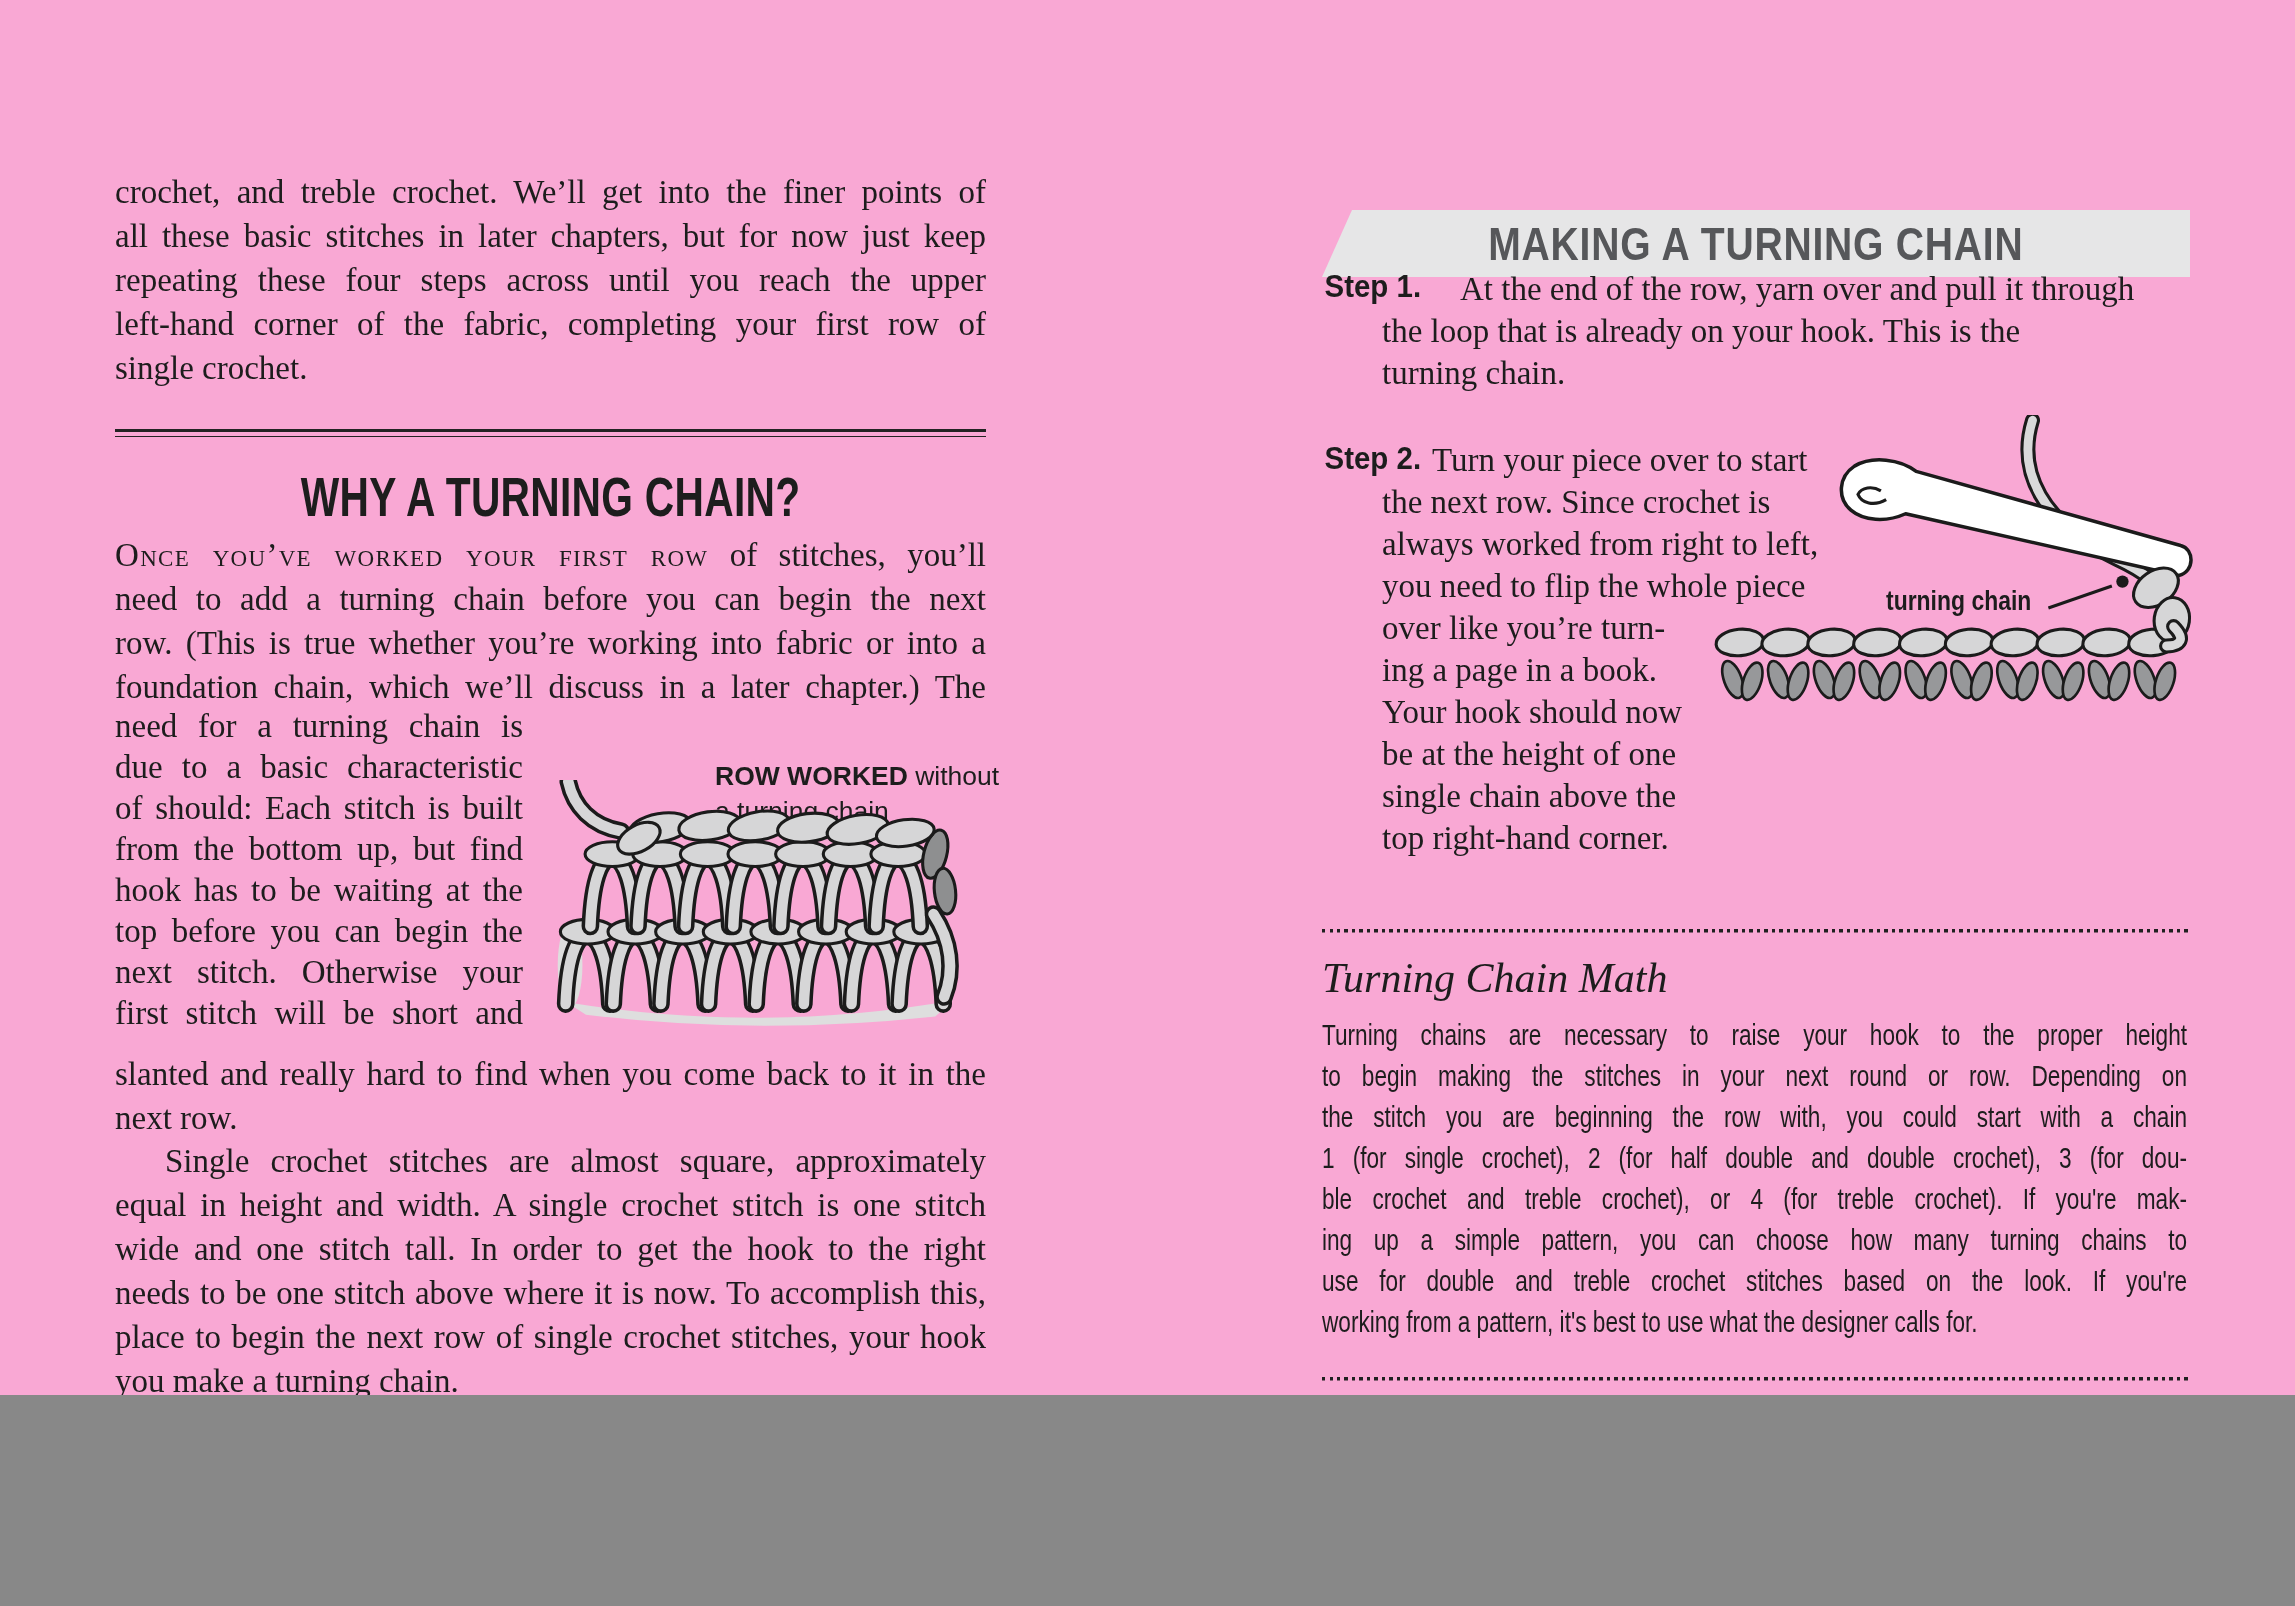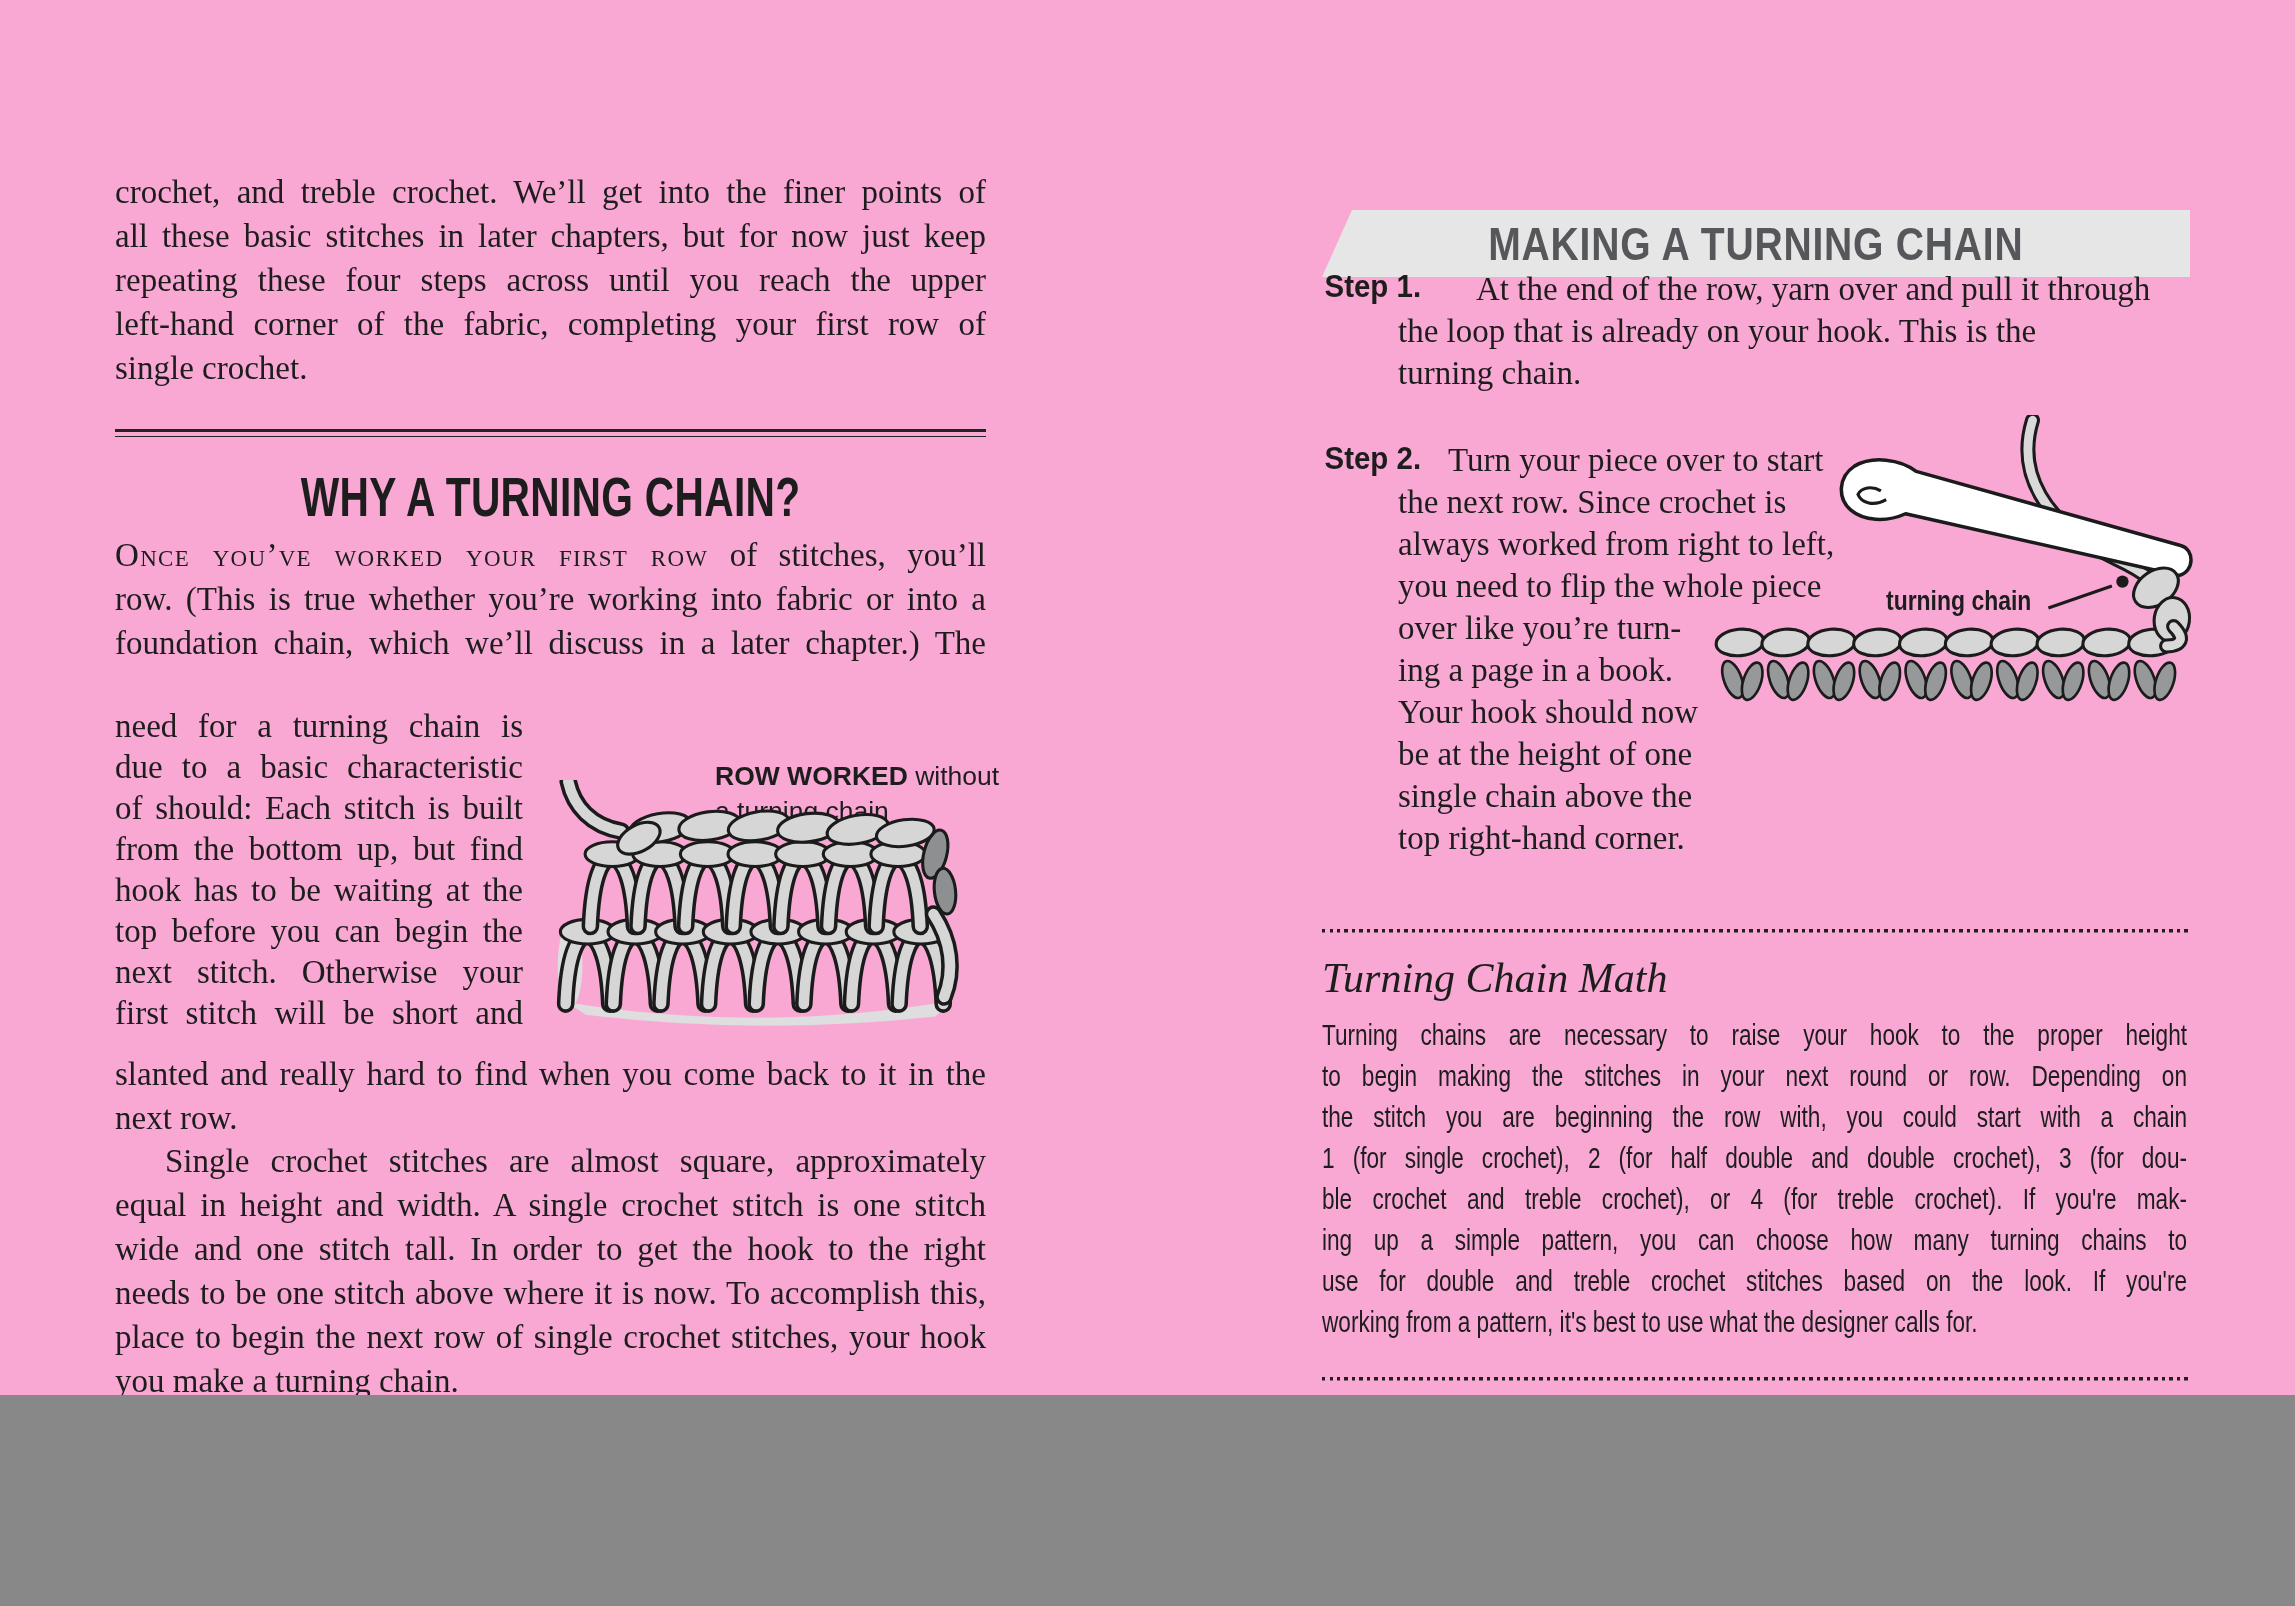--- a/index.html
+++ b/index.html
@@ -12,21 +12,21 @@
   .jline{text-align:justify;text-align-last:justify;}
   .sc{font-variant:small-caps;letter-spacing:1.3px;}
   .rule2{border-top:3.5px solid #232323;border-bottom:1.8px solid #232323;height:4.4px;}
   .dotted{height:3.5px;background-image:repeating-linear-gradient(to right,#202020 0 3.1px,transparent 3.1px 7.5px);background-position:left center;background-size:100% 3.5px;background-repeat:no-repeat;}
   .condL{display:inline-block;transform-origin:left center;}
   .condC{display:inline-block;transform-origin:center center;}
   .condR{display:inline-block;transform-origin:right center;}
   #p3 div:first-child{text-indent:50px;}
   #p2wrap{line-height:41px;}
   .capt{font-size:26.5px;line-height:35px;}
-  .steptext{width:812px;margin-left:16px;}
+  .steptext{width:812px;}
   #step1text{text-indent:78px;}
   #step2text{text-indent:50px;}
   .graybox{background:#e6e6e7;clip-path:polygon(30px 0,100% 0,100% 100%,0 100%);display:flex;align-items:center;justify-content:center;margin-top:40px;}
   .boxtitle{font-size:46px;font-weight:bold;color:#56575a;letter-spacing:0.9px;transform:scaleX(.85);}
   .bigh{font-size:55px;font-weight:bold;letter-spacing:0.4px;transform:scaleX(.74);color:#1d1d1d;}
   .mathtitle{font-family:"Liberation Serif","DejaVu Serif",serif;font-style:italic;font-size:42px;color:#1d1d1d;}
   .mathbody{font-size:29px;line-height:41px;width:1109px;transform:scaleX(.78);transform-origin:left top;}
   .footer{font-size:25.6px;}
   .steplabel{font-size:31px;font-weight:bold;transform:scaleX(.95);}
   
@@ -57,20 +57,21 @@
 
     <div class="abs rule2" style="left:115px;top:429px;width:871px;"></div>
 
     <div class="abs" style="left:115px;top:465px;width:871px;text-align:center;">
       <span class="sans bigh condC">WHY A TURNING CHAIN?</span>
     </div>
 
     <div class="abs serif" style="left:115px;top:533px;width:871px;">
       <div class="jline"><span class="sc">Once you’ve worked your first row</span><span> of stitches, you’ll</span></div>
       <div>
+          <div class="jline">need to add a turning chain before you can begin the next</div>
           <div class="jline">row. (This is true whether you’re working into fabric or into a</div>
           <div class="jline">foundation chain, which we’ll discuss in a later chapter.) The</div>
         </div>
     </div>
 
     <div class="abs serif" id="p2wrap" style="left:115px;top:706px;width:408px;">
         <div class="jline">need for a turning chain is</div>
         <div class="jline">due to a basic characteristic</div>
         <div class="jline">of should: Each stitch is built</div>
         <div class="jline">from the bottom up, but find</div>

